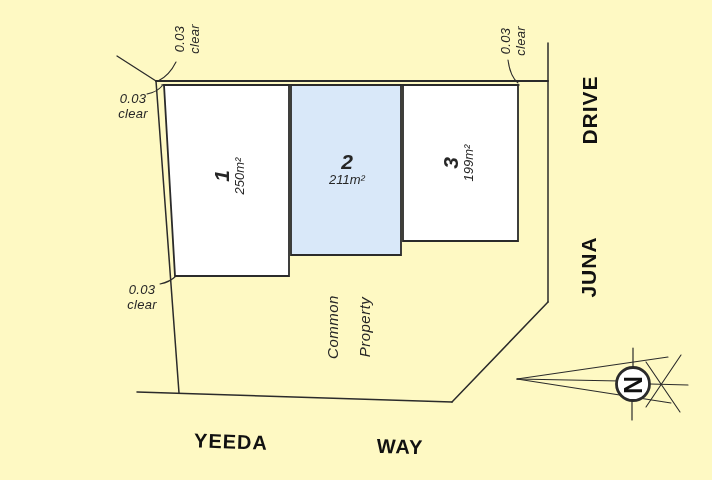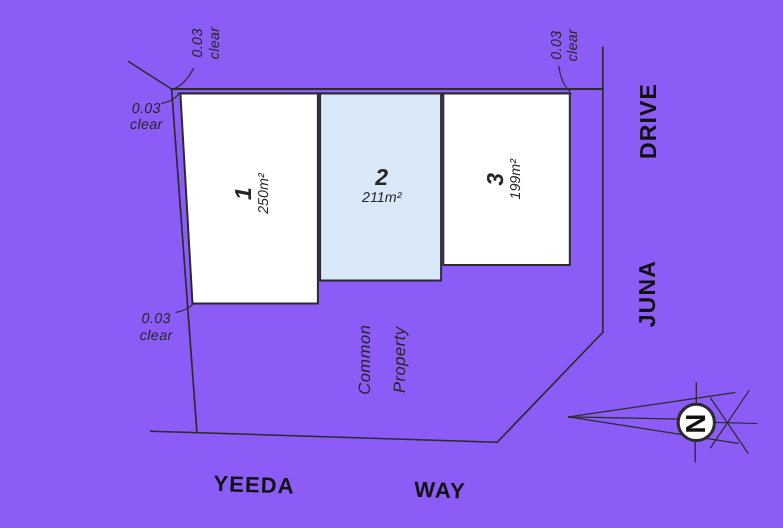--- a/index.html
+++ b/index.html
@@ -3,21 +3,21 @@
 <meta charset="utf-8">
 <style>
   :root{
     --highlight:#d9e8f9;
     --line:#2b2b2b;
   }
   html,body{margin:0;padding:0;background:#e8e8e8;}
   #canvas{
     position:relative;
     width:712px;height:480px;
-    background:#8b5cf6;
+    background:#fef9c3;
     overflow:hidden;
     font-family:"Liberation Sans", sans-serif;
     color:#222;
   }
   #linework{position:absolute;left:0;top:0;}
   .lbl{
     position:absolute;
     white-space:nowrap;
     text-align:center;
     transform:translate(-50%,-50%);

